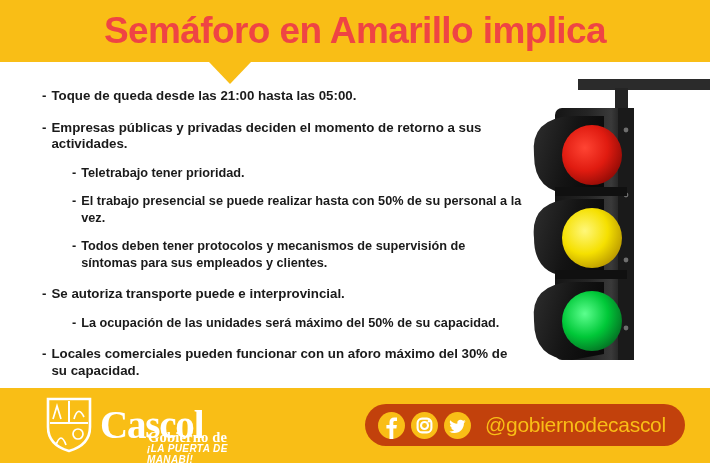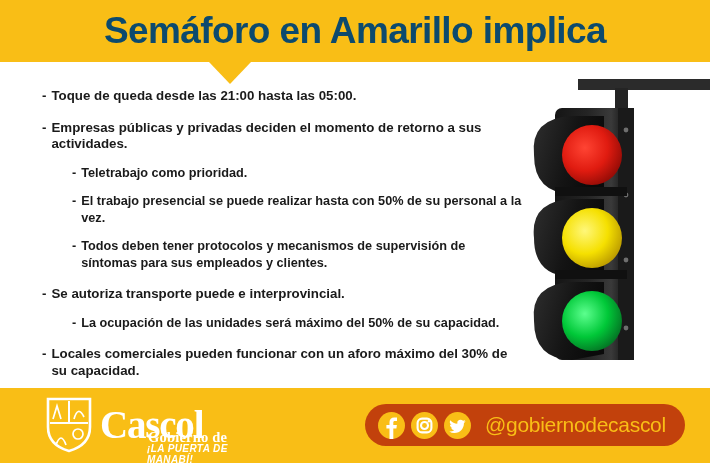--- a/index.html
+++ b/index.html
@@ -29,21 +29,21 @@
   }
   .header-title {
     position: absolute;
     left: 0;
     top: 0;
     width: 710px;
     height: 62px;
     display: flex;
     align-items: center;
     justify-content: center;
-    color: #0c4a6e;
+    color: #ef4444;
     font-size: 37px;
     font-weight: bold;
     letter-spacing: -0.6px;
     white-space: nowrap;
     font-family: "Liberation Sans", sans-serif;
   }
   .header-pointer {
     position: absolute;
     left: 209px;
     top: 62px;
@@ -192,21 +192,21 @@
       <div class="bullet lvl1 first">
         <span class="dash">-</span>
         <span class="btext">Toque de queda desde las 21:00 hasta las 05:00.</span>
       </div>
       <div class="bullet lvl1">
         <span class="dash">-</span>
         <span class="btext">Empresas públicas y privadas deciden el momento de retorno a sus actividades.</span>
       </div>
       <div class="bullet lvl2">
         <span class="dash">-</span>
-        <span class="btext">Teletrabajo como prioridad.</span>
+        <span class="btext">Teletrabajo tener prioridad.</span>
       </div>
       <div class="bullet lvl2">
         <span class="dash">-</span>
         <span class="btext">El trabajo presencial se puede realizar hasta con 50% de su personal a la vez.</span>
       </div>
       <div class="bullet lvl2">
         <span class="dash">-</span>
         <span class="btext">Todos deben tener protocolos y mecanismos de supervisión de síntomas para sus empleados y clientes.</span>
       </div>
       <div class="bullet lvl1">

